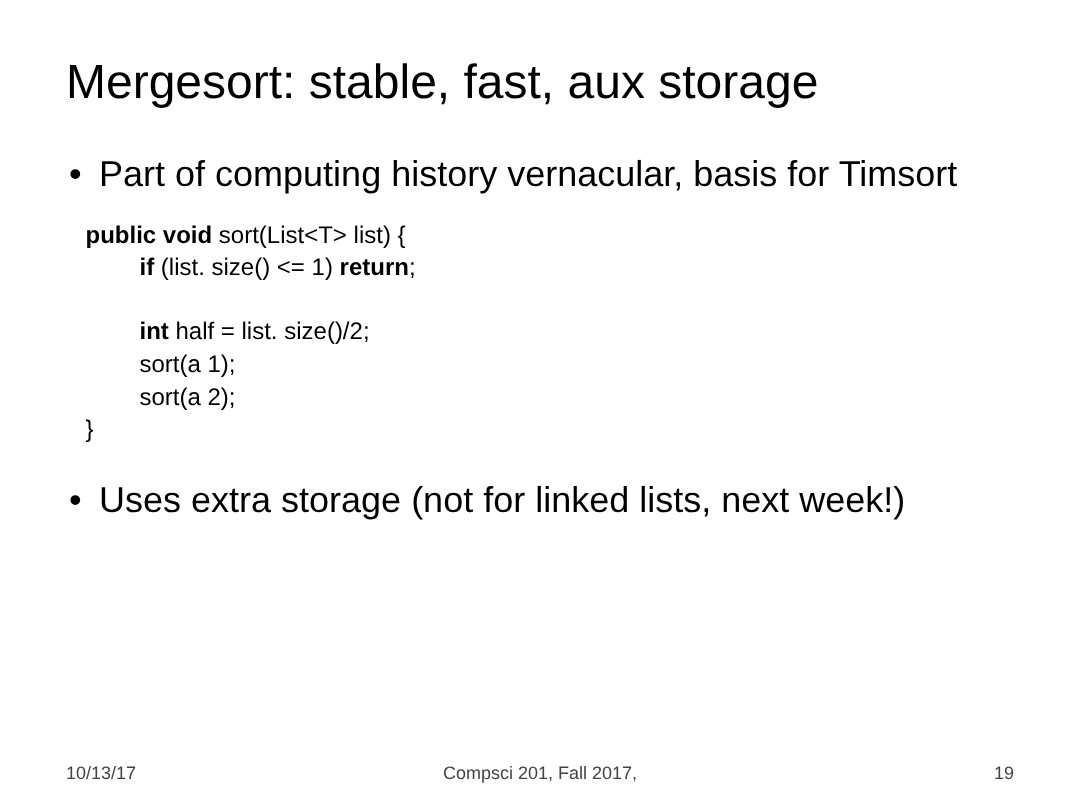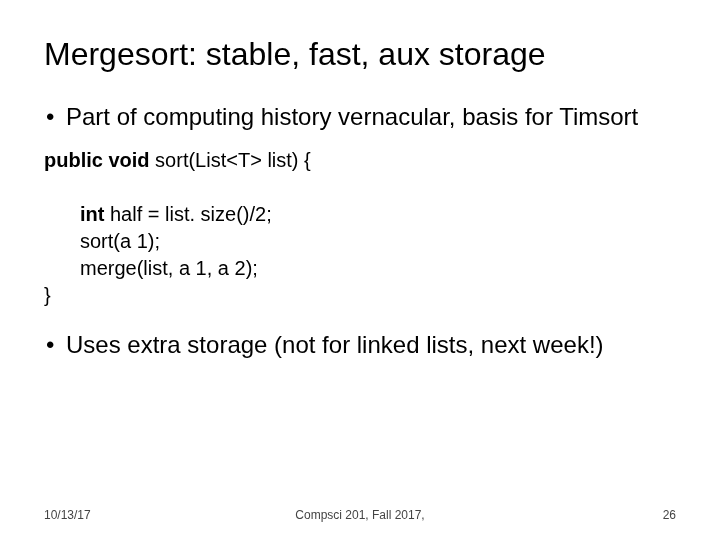--- a/index.html
+++ b/index.html
@@ -1,51 +1,52 @@
 <!DOCTYPE html>
 <html><head>
 <meta charset="utf-8">
 <style>
   * { margin: 0; padding: 0; box-sizing: border-box; }
   html, body { width: 720px; height: 540px; background: #fff; font-family: Arial, Helvetica, sans-serif; color: #000; }
   .slide { position: relative; width: 720px; height: 540px; padding: 36px 44px 0 44px; }
   .title { font-size: 32px; font-weight: 400; letter-spacing: 0; margin-bottom: 30px; }
   .bullet { font-size: 24px; line-height: 1.15; margin: 4px 0 16px 0; padding-left: 22px; position: relative; }
   .bullet::before { content: "•"; position: absolute; left: 2px; top: 0; }
-  .code-block { font-size: 20px; line-height: 1.35; margin-left: 0; margin-bottom: 22px; font-family: Arial, Helvetica, sans-serif; }
+  .code-block { font-size: 16px; line-height: 1.35; margin-left: 13px; margin-bottom: 22px; font-family: Arial, Helvetica, sans-serif; }
   .code-line { white-space: pre; }
   .kw { font-weight: 700; }
   .indent1 { padding-left: 36px; }
   .brace-line { padding-left: 0; }
   .footer { position: absolute; bottom: 18px; left: 0; width: 720px; font-size: 12px; color: #444; }
   .footer-left { position: absolute; left: 44px; bottom: 0; }
   .footer-center { position: absolute; left: 50%; transform: translateX(-50%); bottom: 0; text-align: left; line-height: 1.2; }
   .footer-right { position: absolute; right: 44px; bottom: 0; }
 </style>
 </head>
 <body>
 
 <div class="slide">
 
   <h1 class="title">Mergesort: stable, fast, aux storage</h1>
 
   <div class="bullet">Part of computing history vernacular, basis for Timsort</div>
 
   <div class="code-block">
     <div class="code-line"><span class="kw">public void</span><span> sort(List&lt;T&gt; list) {</span></div>
+    <div class="code-line indent1"><span class="kw">if</span><span> (list. size() &lt;= 1) </span><span class="kw">return</span><span>;</span></div>
     <div class="code-line">&nbsp;</div>
     <div class="code-line indent1"><span class="kw">int</span><span> half = list. size()/2;</span></div>
     <div class="code-line indent1">sort(a 1);</div>
-    <div class="code-line indent1">merge(list, a 1, a 2);</div>
+    <div class="code-line indent1">sort(a 2);</div>
     <div class="code-line brace-line">}</div>
   </div>
 
   <div class="bullet">Uses extra storage (not for linked lists, next week!)</div>
 
   <div class="footer">
     <div class="footer-left">10/13/17</div>
     <div class="footer-center">
       <div>Compsci 201, Fall 2017,</div>
     </div>
-    <div class="footer-right">26</div>
+    <div class="footer-right">19</div>
   </div>
 
 </div>
 
 </body></html>

